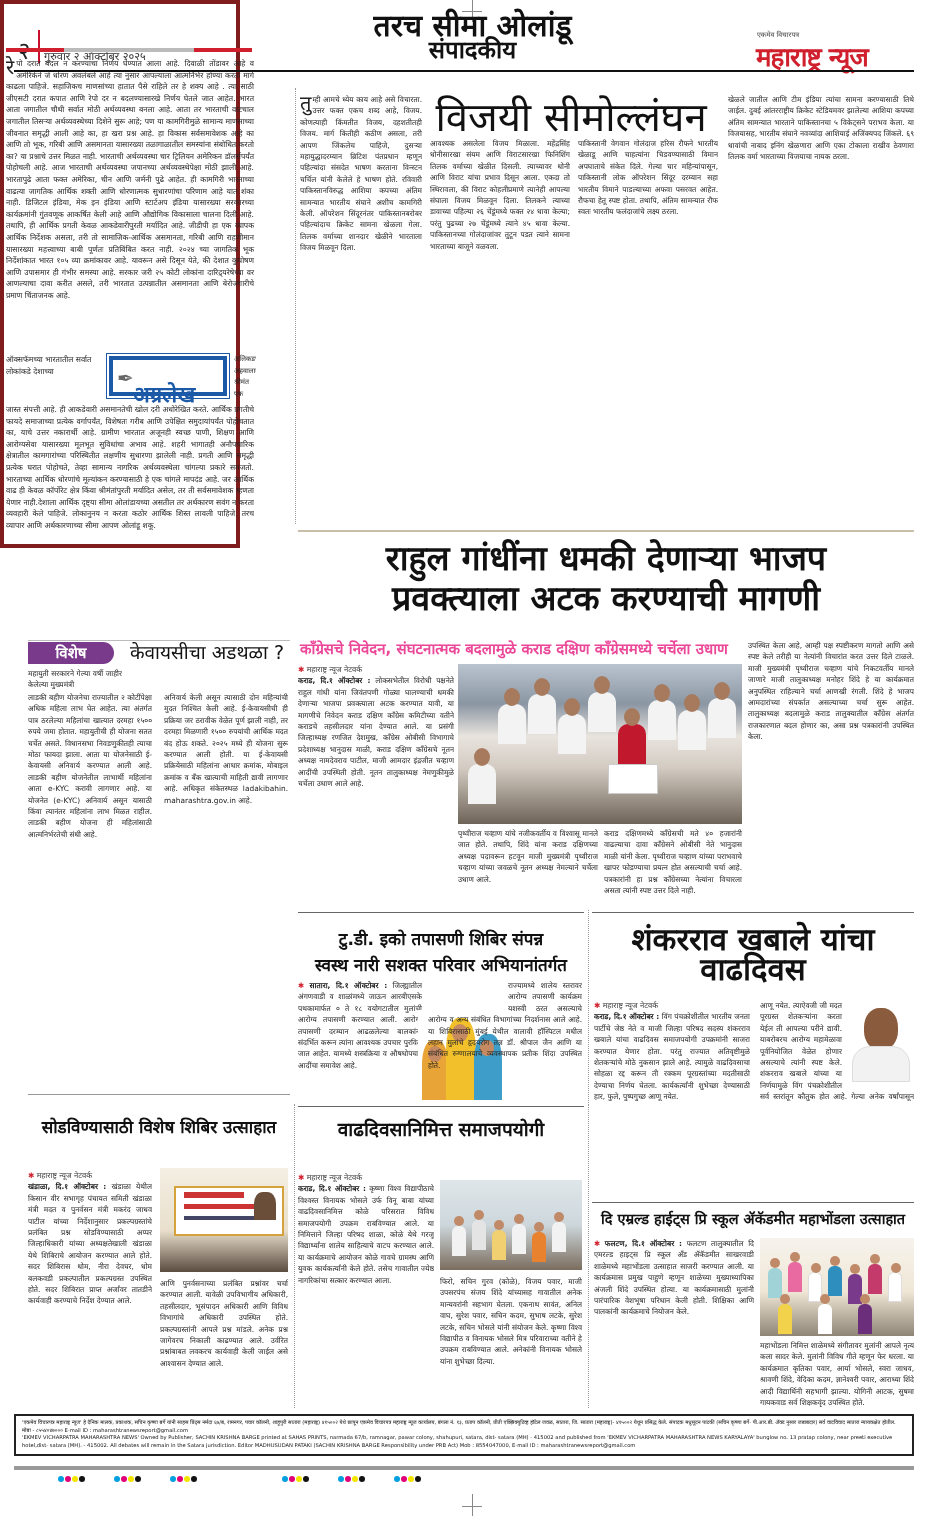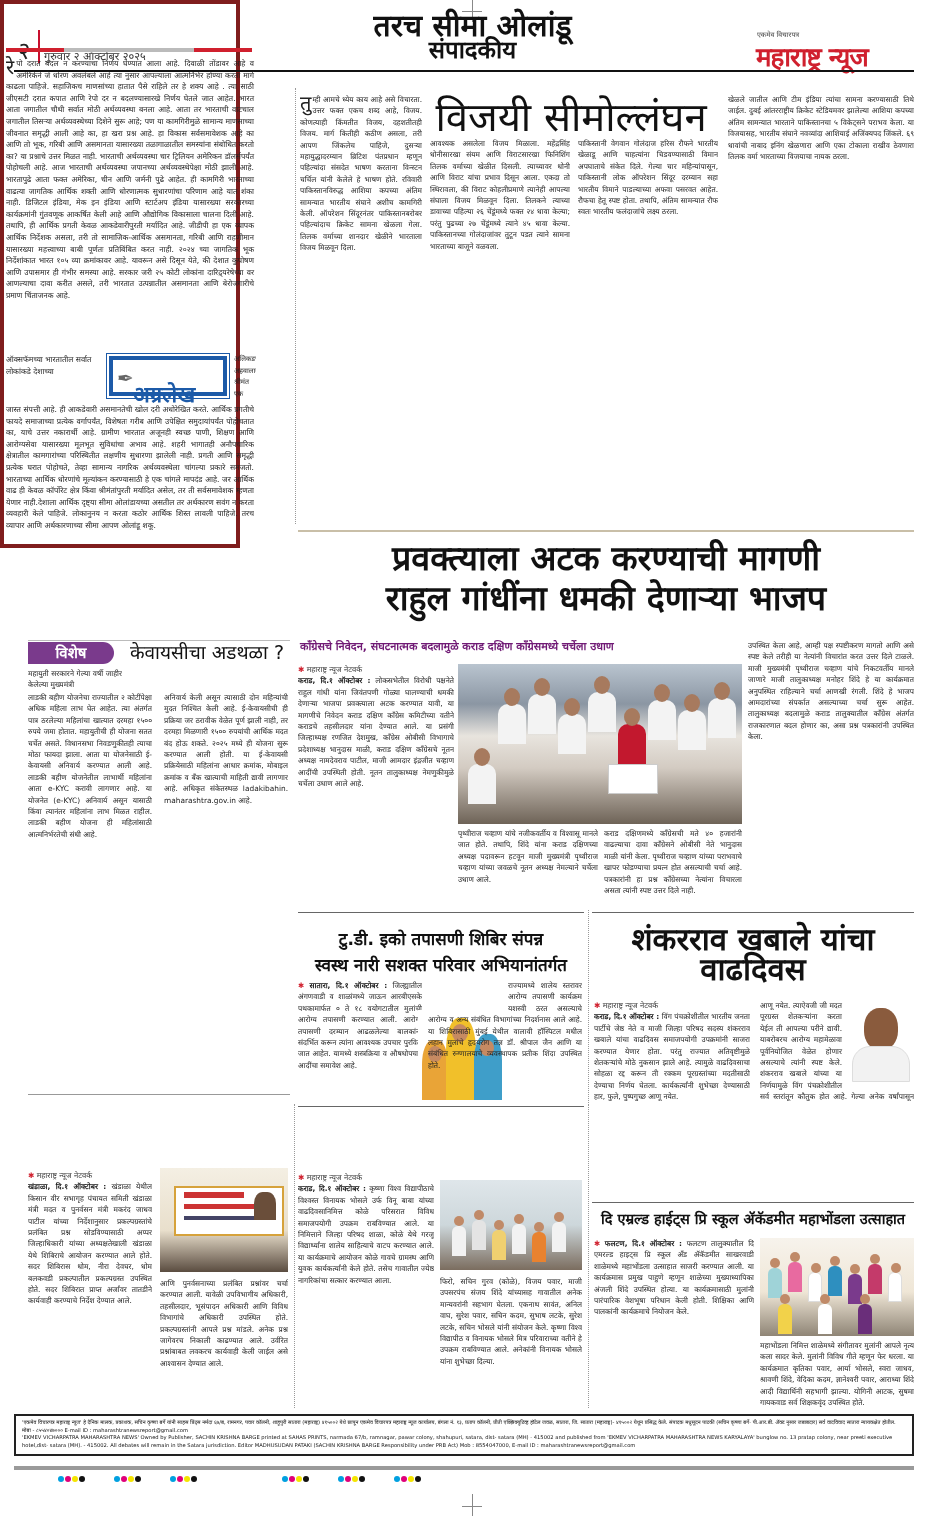--- a/index.html
+++ b/index.html
@@ -62,21 +62,21 @@
   .photo-kids { background: linear-gradient(180deg, #f7f3ec 0%, #efe6d6 55%, #8f8576 100%); }
   .kid { position: absolute; width: 14px; height: 30px; border-radius: 6px 6px 0 0; }
   .kid::before { content: ""; position: absolute; left: 2px; top: -10px; width: 10px; height: 10px; border-radius: 50%; background: #c08a68; }
 
   .photo-portrait { background: #fff; }
   .photo-portrait .head { position: absolute; left: 18px; top: 8px; width: 34px; height: 42px; border-radius: 45%; background: #8a5b3d; }
   .photo-portrait .body { position: absolute; left: 6px; top: 46px; width: 58px; height: 36px; background: #f2f2f2; border-radius: 18px 18px 0 0; border: 1px solid #ddd; }
 
   .vishesh { position: absolute; left: 28px; top: 642px; width: 86px; height: 22px; background: #7a3a8c; color: #fff; font-size: 15px; font-weight: bold; text-align: center; line-height: 22px; border-radius: 0 12px 12px 0; }
 
-  .subdeck { position: absolute; color: #701a75; font-weight: bold; font-size: 11px; }
+  .subdeck { position: absolute; color: #ec4899; font-weight: bold; font-size: 15px; }
 
   .hsep { position: absolute; height: 1px; background: #666; }
 
   
   .imprint { position: absolute; left: 14px; top: 1414px; width: 900px; height: 42px; border: 2px solid #222; padding: 3px 6px; font-size: 5.2px; line-height: 7.6px; color: #111; }
   .gray-bar { position: absolute; left: 14px; top: 1466px; width: 900px; height: 4px; background: #9a9a9a; }
   .reg { position: absolute; top: 1476px; display: flex; gap: 1px; }
   .reg span { width: 6px; height: 6px; border-radius: 50%; display: inline-block; }
 </style>
 </head>
@@ -116,22 +116,22 @@
 <div class="txt" style="left:300px;top:94px;width:122px;height:430px;">
   <span style="font-size:20px;float:left;line-height:18px;margin-right:1px;">तु</span><span>म्ही आमचे ध्येय काय आहे असे विचारता. उत्तर फक्त एकच शब्द आहे, विजय. कोणत्याही किंमतीत विजय, दहशतीतही विजय. मार्ग कितीही कठीण असला, तरी आपण जिंकलेच पाहिजे, दुसऱ्या महायुद्धादरम्यान ब्रिटिश पंतप्रधान म्हणून पहिल्यांदा संसदेत भाषण करताना विन्स्टन चर्चिल यांनी केलेले हे भाषण होते. रविवारी पाकिस्तानविरुद्ध आशिया कपच्या अंतिम सामन्यात भारतीय संघाने अशीच कामगिरी केली. ऑपरेशन सिंदूरनंतर पाकिस्तानबरोबर पहिल्यांदाच क्रिकेट सामना खेळला गेला. तिलक वर्माच्या शानदार खेळीने भारताला विजय मिळवून दिला.</span>
 </div>
 <div class="headline" style="left:426px;top:88px;width:290px;font-size:40px;font-weight:normal;">विजयी सीमोल्लंघन</div>
 <div class="txt" style="left:430px;top:138px;width:140px;height:386px;">आवश्यक असलेला विजय मिळाला. महेंद्रसिंह धोनीसारखा संयम आणि विराटसारखा फिनिशिंग तिलक वर्माच्या खेळीत दिसली. त्याच्यावर धोनी आणि विराट यांचा प्रभाव दिसून आला. एकदा तो स्थिरावला, की विराट कोहलीप्रमाणे त्यानेही आपल्या संघाला विजय मिळवून दिला. तिलकने त्याच्या डावाच्या पहिल्या २६ चेंडूंमध्ये फक्त २४ धावा केल्या; परंतु पुढच्या २७ चेंडूंमध्ये त्याने ४५ धावा केल्या. पाकिस्तानच्या गोलंदाजांवर तुटून पडत त्याने सामना भारताच्या बाजूने वळवला.</div>
 <div class="txt" style="left:578px;top:138px;width:140px;height:386px;">पाकिस्तानी वेगवान गोलंदाज हरिस रौफने भारतीय खेळाडू आणि चाहत्यांना चिडवण्यासाठी विमान अपघाताचे संकेत दिले. गेल्या चार महिन्यांपासून, पाकिस्तानी लोक ऑपरेशन सिंदूर दरम्यान सहा भारतीय विमाने पाडल्याच्या अफवा पसरवत आहेत. रौफचा हेतू स्पष्ट होता. तथापि, अंतिम सामन्यात रौफ स्वतः भारतीय फलंदाजांचे लक्ष्य ठरला.</div>
 <div class="txt" style="left:728px;top:94px;width:186px;height:430px;">खेळले जातील आणि टीम इंडिया त्यांचा सामना करण्यासाठी तिथे जाईल. दुबई आंतरराष्ट्रीय क्रिकेट स्टेडियमवर झालेल्या आशिया कपच्या अंतिम सामन्यात भारताने पाकिस्तानचा ५ विकेट्सने पराभव केला. या विजयासह, भारतीय संघाने नवव्यांदा आशियाई अजिंक्यपद जिंकले. ६९ धावांची नाबाद इनिंग खेळणारा आणि एका टोकाला राखीव ठेवणारा तिलक वर्मा भारताच्या विजयाचा नायक ठरला.</div>
 <div class="hsep" style="left:298px;top:530px;width:616px;background:#c9bfa8;height:2px;"></div>
 
 <div class="headline" style="left:298px;top:538px;width:616px;font-size:34px;line-height:40px;">
+  <div>राहुल गांधींना धमकी देणाऱ्या भाजप</div>
   <div>प्रवक्त्याला अटक करण्याची मागणी</div>
-  <div>राहुल गांधींना धमकी देणाऱ्या भाजप</div>
 </div>
 <div class="subdeck" style="left:300px;top:638px;width:440px;">काँग्रेसचे निवेदन, संघटनात्मक बदलामुळे कराड दक्षिण काँग्रेसमध्ये चर्चेला उधाण</div>
 <div class="txt" style="left:298px;top:664px;width:156px;height:238px;">
   <div class="byline"><span class="star">✱</span> <span>महाराष्ट्र न्यूज नेटवर्क</span></div>
   <span class="dateline">कराड, दि.१ ऑक्टोबर :</span> <span>लोकसभेतील विरोधी पक्षनेते राहुल गांधी यांना जिवंतपणी गोळ्या घालण्याची धमकी देणाऱ्या भाजपा प्रवक्त्याला अटक करण्यात यावी, या मागणीचे निवेदन कराड दक्षिण काँग्रेस कमिटीच्या वतीने कराडचे तहसीलदार यांना देण्यात आले. या प्रसंगी जिल्हाध्यक्ष रणजित देशमुख, काँग्रेस ओबीसी विभागाचे प्रदेशाध्यक्ष भानुदास माळी, कराड दक्षिण काँग्रेसचे नूतन अध्यक्ष नामदेवराव पाटील, माजी आमदार इंद्रजीत चव्हाण आदींची उपस्थिती होती. नूतन तालुकाध्यक्ष नेमणुकीमुळे चर्चेला उधाण आले आहे.</span>
 </div>
 <div class="photo photo-crowd" style="left:458px;top:664px;width:284px;height:160px;">
   <div class="shirt" style="left:10px;top:100px;"></div>
     <div class="face" style="left:16px;top:84px;"></div>
   <div class="shirt" style="left:40px;top:40px;"></div>
@@ -195,38 +195,40 @@
 </div>
 <div class="txt" style="left:760px;top:1000px;width:154px;height:104px;">
   <div class="photo photo-portrait" style="position:relative;float:right;width:68px;height:82px;margin-left:4px;">
     <div class="head"></div>
       <div class="body"></div>
   </div>
   <span>आणू नयेत. त्याऐवजी जी मदत पूरग्रस्त शेतकऱ्यांना करता येईल ती आपल्या परीने द्यावी. याबरोबरच आरोग्य महामेळावा पूर्वनियोजित वेळेत होणार असल्याचे त्यांनी स्पष्ट केले. शंकरराव खबाले यांच्या या निर्णयामुळे विंग पंचक्रोशीतील सर्व स्तरांतून कौतुक होत आहे. गेल्या अनेक वर्षांपासून सामाजिक, शैक्षणिक आणि राजकीय क्षेत्रात कार्यरत असलेल्या खबाले यांचा वाढदिवस दरवर्षी मोठ्या प्रमाणात साजरा केला जातो.</span>
 </div>
 
 <div class="headline" style="left:28px;top:1114px;width:262px;font-size:15px;line-height:26px;">
+  <div style="font-size:17px;">सोडविण्यासाठी विशेष शिबिर उत्साहात</div>
 </div>
 <div class="txt" style="left:28px;top:1170px;width:124px;height:236px;">
   <div class="byline"><span class="star">✱</span> <span>महाराष्ट्र न्यूज नेटवर्क</span></div>
   <span class="dateline">खंडाळा, दि.१ ऑक्टोबर :</span> <span>खंडाळा येथील किसान वीर सभागृह पंचायत समिती खंडाळा मंत्री मदत व पुनर्वसन मंत्री मकरंद जाधव पाटील यांच्या निर्देशानुसार प्रकल्पग्रस्तांचे प्रलंबित प्रश्न सोडविण्यासाठी अप्पर जिल्हाधिकारी यांच्या अध्यक्षतेखाली खंडाळा येथे शिबिराचे आयोजन करण्यात आले होते. सदर शिबिरास धोम, नीरा देवघर, धोम बलकवडी प्रकल्पातील प्रकल्पग्रस्त उपस्थित होते. सदर शिबिरात प्राप्त अर्जांवर तातडीने कार्यवाही करण्याचे निर्देश देण्यात आले.</span>
 </div>
 <div class="photo photo-banner" style="left:160px;top:1168px;width:128px;height:104px;">
   <div class="board">
       <div class="t1"></div>
       <div class="t2"></div>
       <div class="t3"></div>
       <div class="portrait"></div>
     </div>
 </div>
 <div class="txt" style="left:160px;top:1278px;width:128px;height:128px;">आणि पुनर्वसनाच्या प्रलंबित प्रश्नांवर चर्चा करण्यात आली. यावेळी उपविभागीय अधिकारी, तहसीलदार, भूसंपादन अधिकारी आणि विविध विभागांचे अधिकारी उपस्थित होते. प्रकल्पग्रस्तांनी आपले प्रश्न मांडले. अनेक प्रश्न जागेवरच निकाली काढण्यात आले. उर्वरित प्रश्नांबाबत लवकरच कार्यवाही केली जाईल असे आश्वासन देण्यात आले.</div>
 
 <div class="vdot" style="left:294px;top:1104px;height:304px;"></div>
 <div class="hsep" style="left:298px;top:1106px;width:286px;"></div>
 <div class="headline" style="left:298px;top:1116px;width:286px;font-size:19px;line-height:27px;">
+  <div>वाढदिवसानिमित्त समाजपयोगी</div>
 </div>
 <div class="txt" style="left:298px;top:1172px;width:136px;height:234px;">
   <div class="byline"><span class="star">✱</span> <span>महाराष्ट्र न्यूज नेटवर्क</span></div>
   <span class="dateline">कराड, दि.१ ऑक्टोबर :</span> <span>कृष्णा विश्व विद्यापीठाचे विश्वस्त विनायक भोसले उर्फ विनू बाबा यांच्या वाढदिवसानिमित्त कोळे परिसरात विविध समाजपयोगी उपक्रम राबविण्यात आले. या निमित्ताने जिल्हा परिषद शाळा, कोळे येथे गरजू विद्यार्थ्यांना शालेय साहित्याचे वाटप करण्यात आले. या कार्यक्रमाचे आयोजन कोळे गावचे ग्रामस्थ आणि युवक कार्यकर्त्यांनी केले होते. तसेच गावातील ज्येष्ठ नागरिकांचा सत्कार करण्यात आला.</span>
 </div>
 <div class="photo photo-class" style="left:440px;top:1180px;width:142px;height:90px;">
   <div class="kid" style="left:12px;top:46px;background:#f2f2f2;"></div>
   <div class="kid" style="left:32px;top:40px;background:#e4e4e4;"></div>
   <div class="kid" style="left:52px;top:50px;background:#f0d070;"></div>
   <div class="kid" style="left:72px;top:44px;background:#f2f2f2;"></div>

